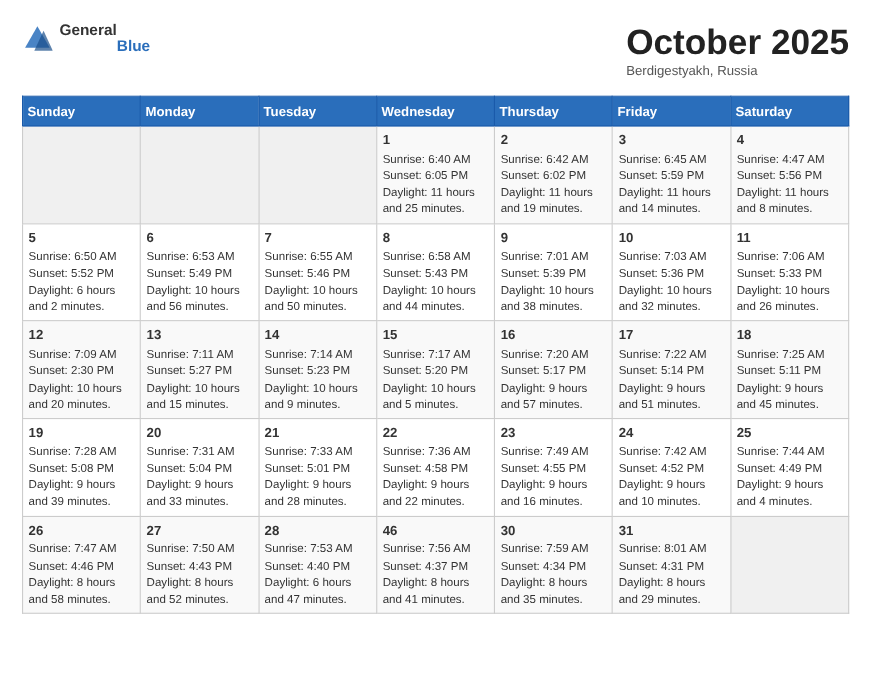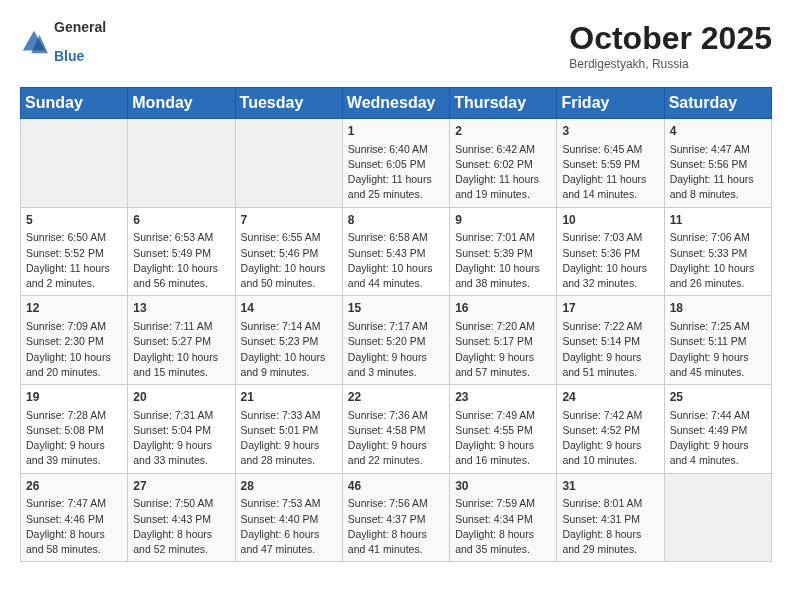--- a/index.html
+++ b/index.html
@@ -16,21 +16,20 @@
       align-items: flex-start;
       margin-bottom: 16px;
     }
     .logo {
       display: flex;
       align-items: center;
       gap: 6px;
     }
     .logo-text {
       display: flex;
-      flex-direction: column;
       font-size: 14px;
       font-weight: bold;
       line-height: 1.1;
     }
     .logo-text .general { color: #333; }
     .logo-text .blue { color: #2a6ebb; margin-top: 14px; }
     .logo-icon {
       width: 28px;
       height: 28px;
     }
@@ -50,21 +49,21 @@
     .calendar {
       width: 100%;
       border-collapse: collapse;
       font-size: 11px;
     }
     .calendar thead th {
       background-color: #2a6ebb;
       color: #fff;
       padding: 6px 4px;
       text-align: left;
-      font-size: 16px;
+      font-size: 12px;
       font-weight: bold;
       border: 1px solid #1a5aaa;
     }
     .calendar tbody td {
       vertical-align: top;
       border: 1px solid #ccc;
       padding: 4px 5px;
       width: calc(100% / 7);
       min-height: 80px;
       background: #fff;
@@ -142,21 +141,21 @@
           <div class="day-info"><span>Sunrise: 6:45 AM</span><br><span>Sunset: 5:59 PM</span><br><span>Daylight: 11 hours and 14 minutes.</span></div>
         </td>
         <td>
           <span class="day-number">4</span>
           <div class="day-info"><span>Sunrise: 4:47 AM</span><br><span>Sunset: 5:56 PM</span><br><span>Daylight: 11 hours and 8 minutes.</span></div>
         </td>
       </tr>
       <tr>
         <td>
           <span class="day-number">5</span>
-          <div class="day-info"><span>Sunrise: 6:50 AM</span><br><span>Sunset: 5:52 PM</span><br><span>Daylight: 11 hours and 2 minutes.</span></div>
+          <div class="day-info"><span>Sunrise: 6:50 AM</span><br><span>Sunset: 5:52 PM</span><br><span>Daylight: 6 hours and 2 minutes.</span></div>
         </td>
         <td>
           <span class="day-number">6</span>
           <div class="day-info"><span>Sunrise: 6:53 AM</span><br><span>Sunset: 5:49 PM</span><br><span>Daylight: 10 hours and 56 minutes.</span></div>
         </td>
         <td>
           <span class="day-number">7</span>
           <div class="day-info"><span>Sunrise: 6:55 AM</span><br><span>Sunset: 5:46 PM</span><br><span>Daylight: 10 hours and 50 minutes.</span></div>
         </td>
         <td>
@@ -184,21 +183,21 @@
         <td>
           <span class="day-number">13</span>
           <div class="day-info"><span>Sunrise: 7:11 AM</span><br><span>Sunset: 5:27 PM</span><br><span>Daylight: 10 hours and 15 minutes.</span></div>
         </td>
         <td>
           <span class="day-number">14</span>
           <div class="day-info"><span>Sunrise: 7:14 AM</span><br><span>Sunset: 5:23 PM</span><br><span>Daylight: 10 hours and 9 minutes.</span></div>
         </td>
         <td>
           <span class="day-number">15</span>
-          <div class="day-info"><span>Sunrise: 7:17 AM</span><br><span>Sunset: 5:20 PM</span><br><span>Daylight: 9 hours and 3 minutes.</span></div>
+          <div class="day-info"><span>Sunrise: 7:17 AM</span><br><span>Sunset: 5:20 PM</span><br><span>Daylight: 10 hours and 5 minutes.</span></div>
         </td>
         <td>
           <span class="day-number">16</span>
           <div class="day-info"><span>Sunrise: 7:20 AM</span><br><span>Sunset: 5:17 PM</span><br><span>Daylight: 9 hours and 57 minutes.</span></div>
         </td>
         <td>
           <span class="day-number">17</span>
           <div class="day-info"><span>Sunrise: 7:22 AM</span><br><span>Sunset: 5:14 PM</span><br><span>Daylight: 9 hours and 51 minutes.</span></div>
         </td>
         <td>

